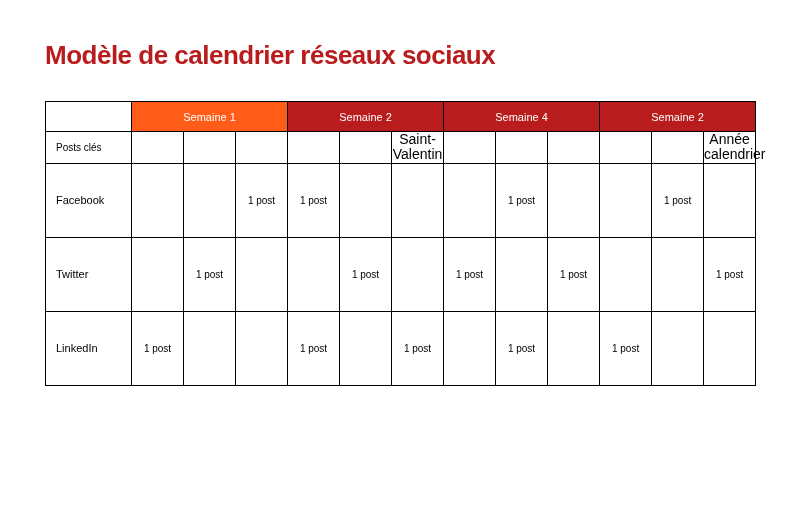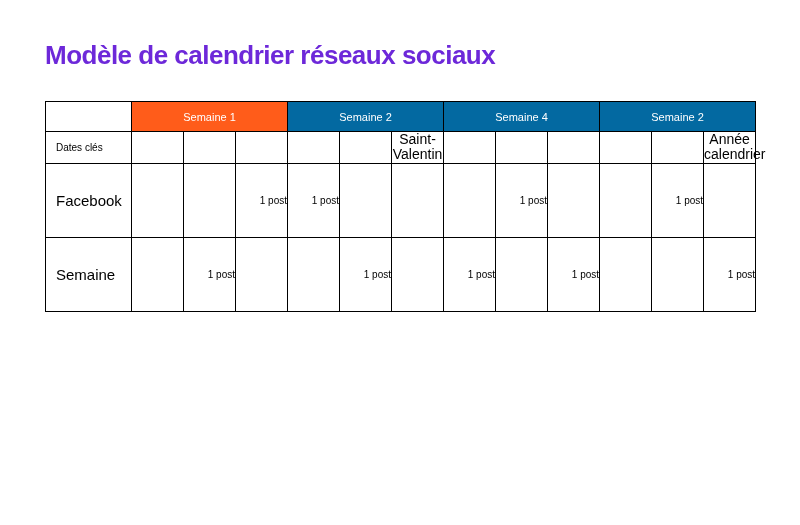--- a/index.html
+++ b/index.html
@@ -13,21 +13,21 @@
     overflow: hidden;
   }
   .page {
     padding: 30px 45px 30px 45px;
   }
   h1 {
     font-size: 26px;
     font-weight: 800;
     margin: 10px 0 30px 0;
     letter-spacing: -0.5px;
-    color: #6d28d9;
+    color: #b91c1c;
   }
   table.cal {
     border-collapse: collapse;
     width: 710px;
     table-layout: fixed;
   }
   table.cal th, table.cal td {
     border: 1px solid #000;
     padding: 0;
     text-align: center;
@@ -38,32 +38,32 @@
   table.cal td.rowlabel {
     text-align: left;
     padding-left: 10px;
     font-size: 10px;
   }
   col.labelcol { width: 86px; }
   col.subcol { width: 52px; }
 
   tr.header-row th { height: 30px; font-weight: 400; font-size: 11px; color: #fff; margin-top: 30px; }
   tr.header-row th.week1 { background: #ff5c1a; }
-  tr.header-row th.weekpurple { background: #0369a1; }
+  tr.header-row th.weekpurple { background: #b91c1c; }
 
   tr.dates-row td { height: 30px; font-size: 14px; line-height: 1.1; }
 
   tr.posts-row td.rowlabel { height: 22px; font-size: 10px; }
   tr.posts-row td.slot { color: #fff; font-size: 8px; height: 22px; }
   .slot.s1 { background: #6a2fd6; }
   .slot.s2 { background: #8a50e6; }
   .slot.s3 { background: #b68cf2; }
 
-  tr.platform-row td { height: 74px; text-align: right; }
-  tr.platform-row td.rowlabel { font-size: 15px; }
+  tr.platform-row td { height: 74px; }
+  tr.platform-row td.rowlabel { font-size: 11px; }
   tr.platform-row td.cell { font-size: 10px; }
 
   tr.header-row th:first-child { background: #fff; }
 </style>
 </head>
 <body>
 
 <div class="page">
   <h1>Modèle de calendrier réseaux sociaux</h1>
 
@@ -87,21 +87,21 @@
     <tbody>
         <tr class="header-row">
       <th></th>
       <th colspan="3" class="week1">Semaine 1</th>
       <th colspan="3" class="weekpurple">Semaine 2</th>
       <th colspan="3" class="weekpurple">Semaine 4</th>
       <th colspan="3" class="weekpurple">Semaine 2</th>
     </tr>
 
     <tr class="dates-row">
-      <td class="rowlabel">Dates clés</td>
+      <td class="rowlabel">Posts clés</td>
       <td></td>
       <td></td>
       <td></td>
       <td></td>
       <td></td>
       <td>Saint-Valentin</td>
       <td></td>
       <td></td>
       <td></td>
       <td></td>
@@ -120,31 +120,46 @@
       <td class="cell"></td>
       <td class="cell"></td>
       <td class="cell">1 post</td>
       <td class="cell"></td>
       <td class="cell"></td>
       <td class="cell">1 post</td>
       <td class="cell"></td>
     </tr>
 
     <tr class="platform-row">
-      <td class="rowlabel">Semaine</td>
+      <td class="rowlabel">Twitter</td>
       <td class="cell"></td>
       <td class="cell">1 post</td>
       <td class="cell"></td>
       <td class="cell"></td>
       <td class="cell">1 post</td>
       <td class="cell"></td>
       <td class="cell">1 post</td>
       <td class="cell"></td>
       <td class="cell">1 post</td>
       <td class="cell"></td>
       <td class="cell"></td>
       <td class="cell">1 post</td>
     </tr>
 
+    <tr class="platform-row">
+      <td class="rowlabel">LinkedIn</td>
+      <td class="cell">1 post</td>
+      <td class="cell"></td>
+      <td class="cell"></td>
+      <td class="cell">1 post</td>
+      <td class="cell"></td>
+      <td class="cell">1 post</td>
+      <td class="cell"></td>
+      <td class="cell">1 post</td>
+      <td class="cell"></td>
+      <td class="cell">1 post</td>
+      <td class="cell"></td>
+      <td class="cell"></td>
+    </tr>
 
   </tbody>
     </table>
 </div>
 
 </body></html>

